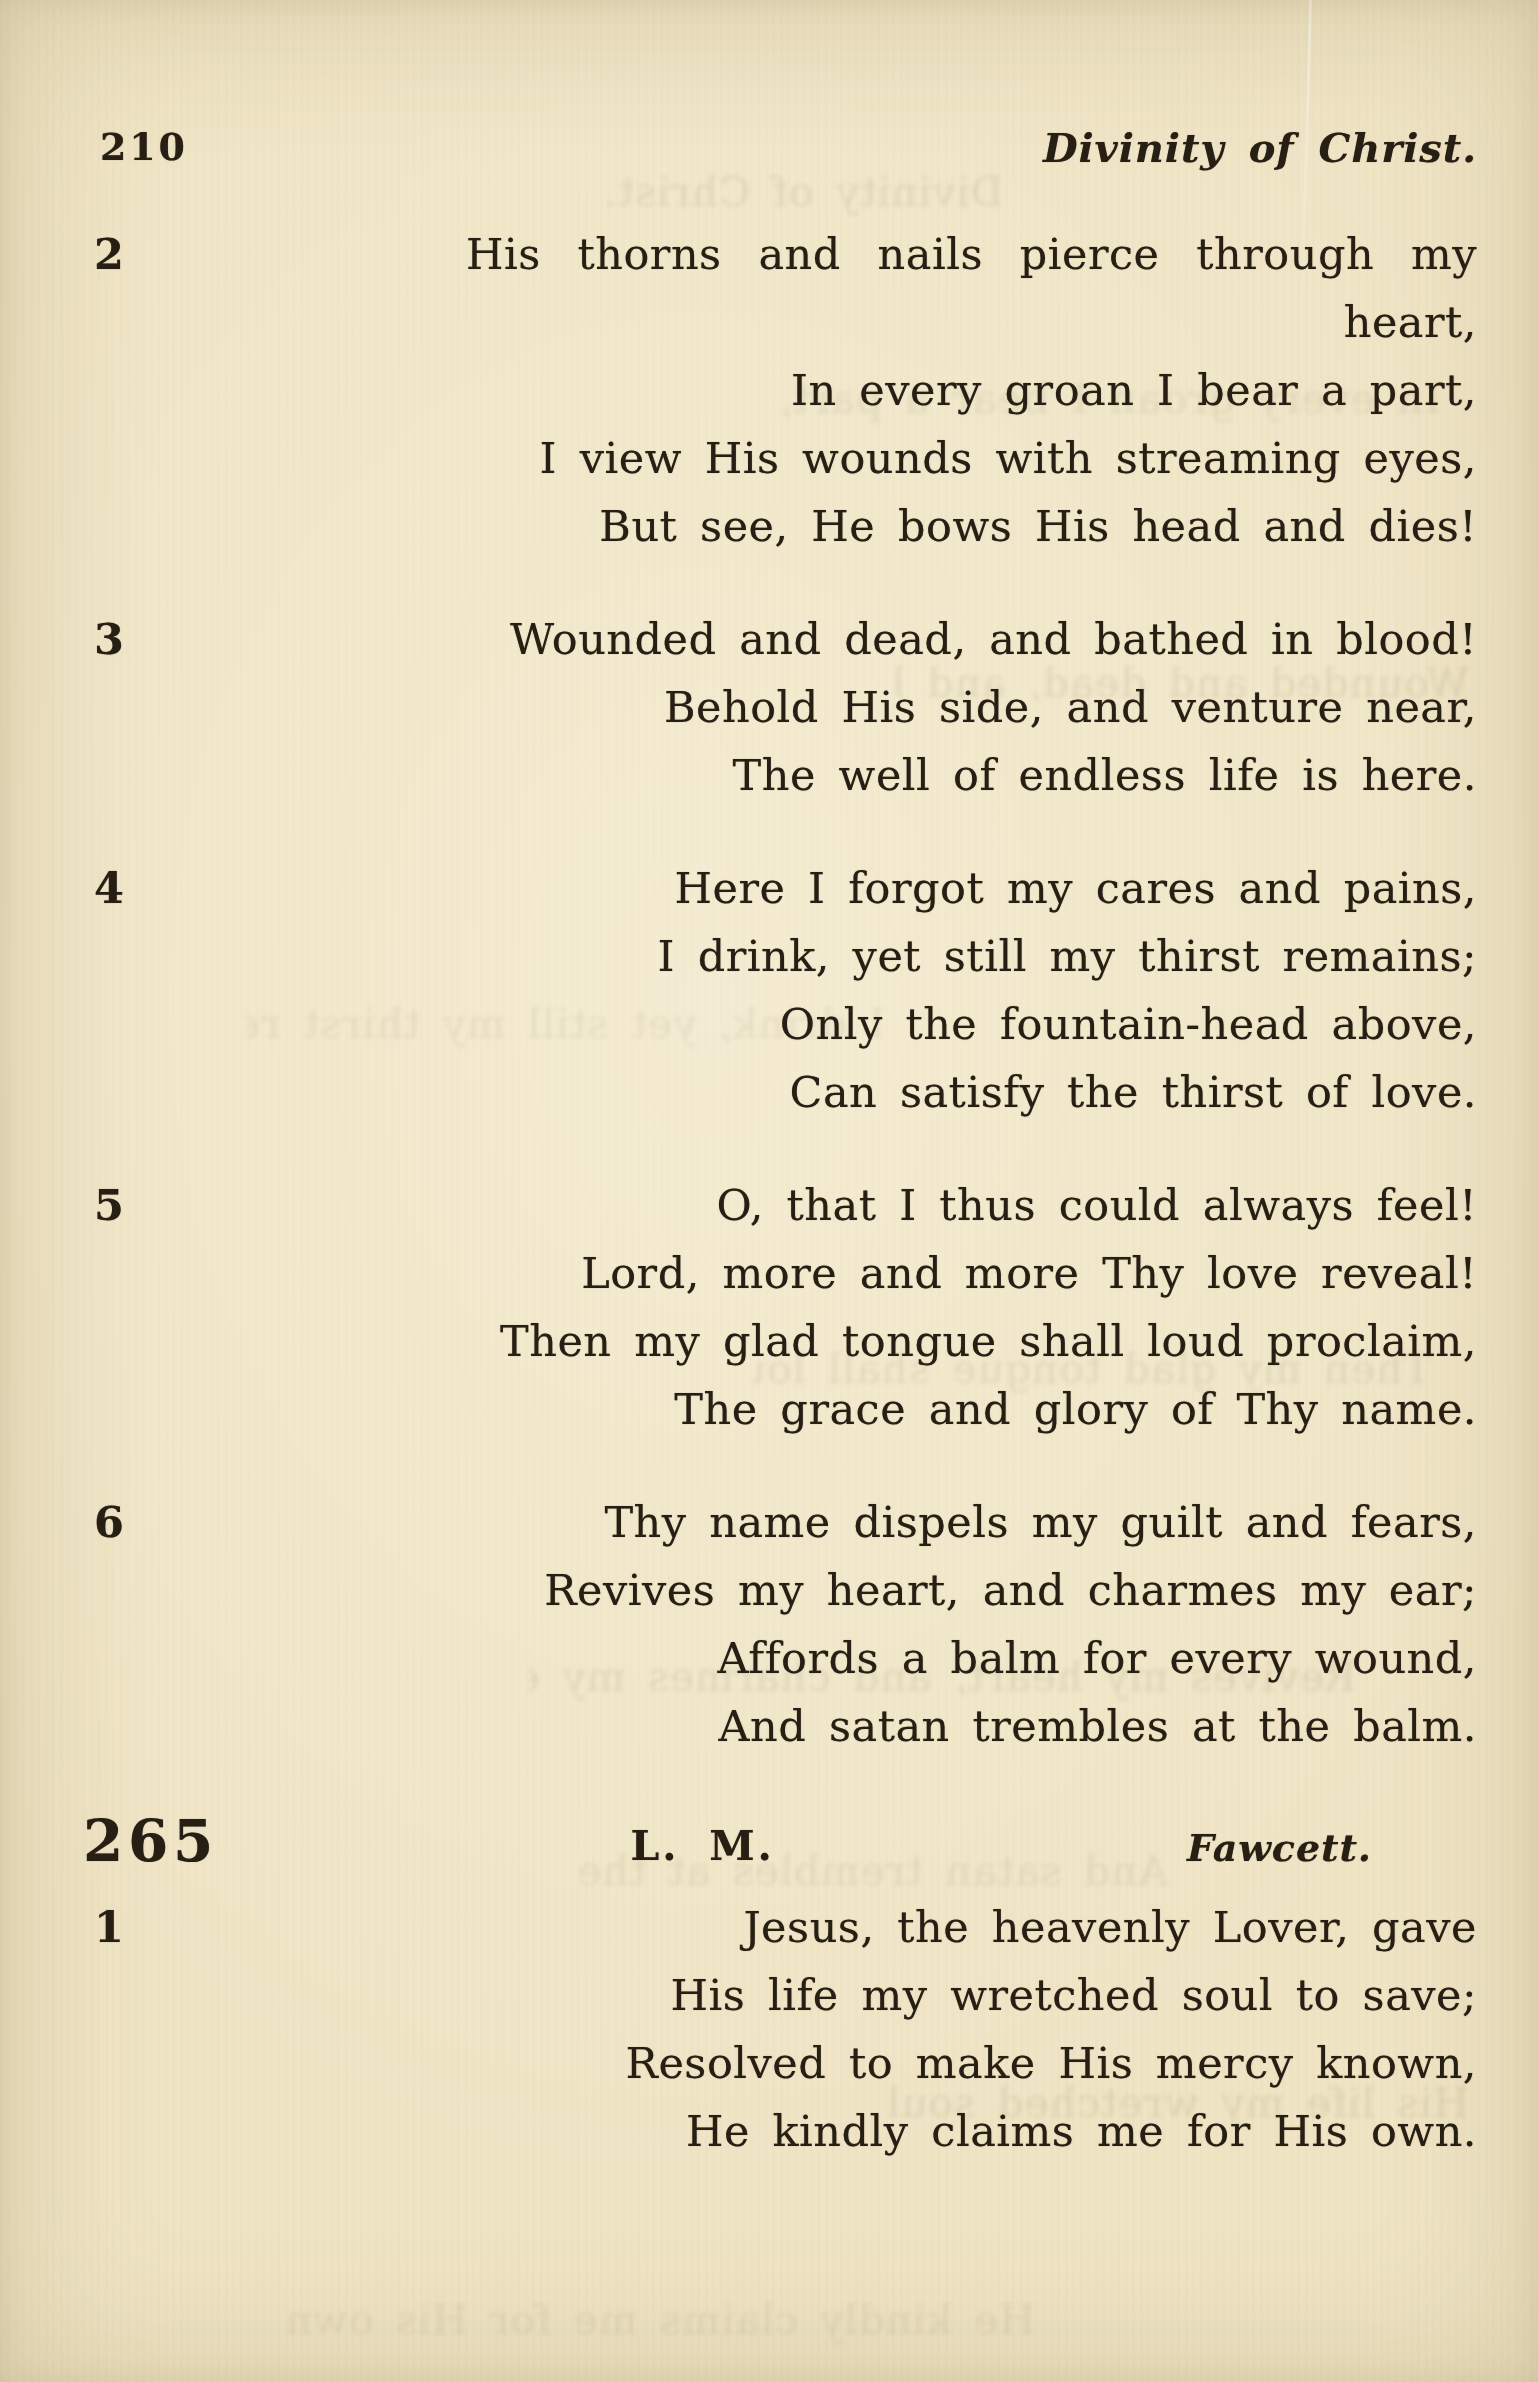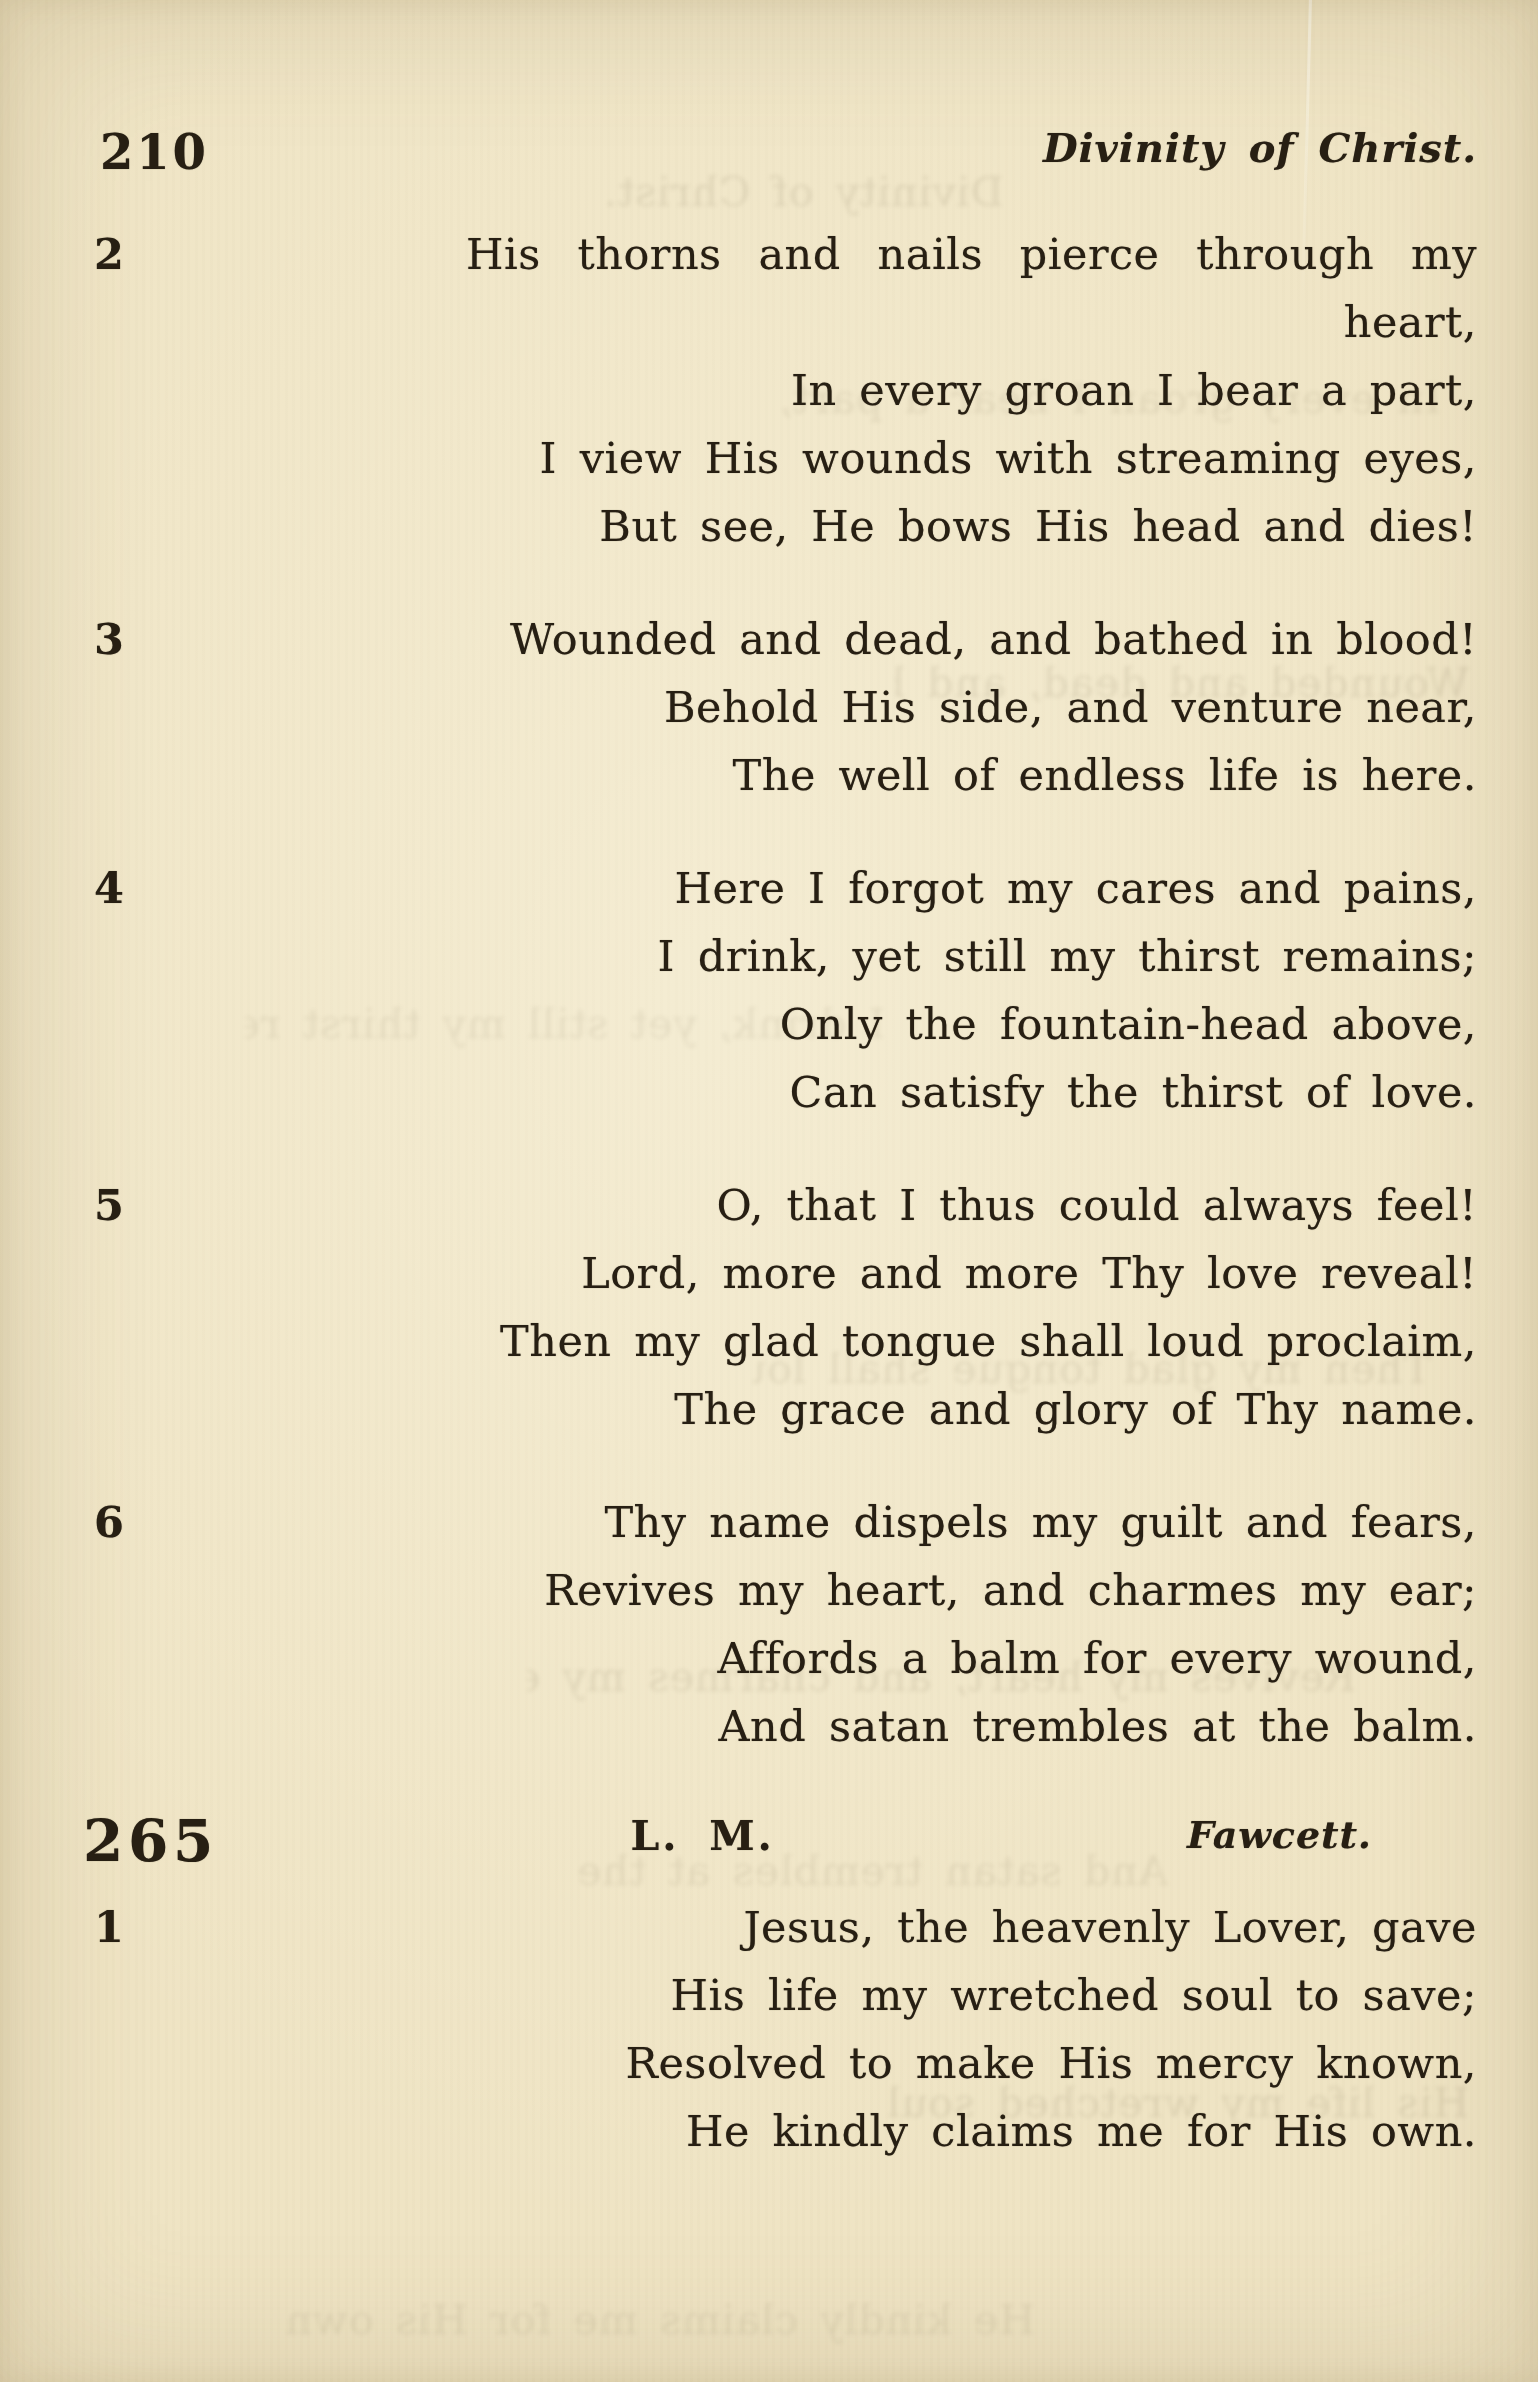--- a/index.html
+++ b/index.html
@@ -24,38 +24,38 @@
     transform:rotate(1.5deg);pointer-events:none;
   }
   .content{
     position:absolute;left:83px;top:124px;right:62px;z-index:2;
     text-shadow:0 0 0.9px rgba(39,31,19,.55);
   }
   
   .page-header{position:relative;height:55px;}
   .page-num{
     position:absolute;left:17px;top:3.8px;
-    font-size:48px;font-weight:bold;letter-spacing:2.8px;line-height:1;
+    font-size:38px;font-weight:bold;letter-spacing:2.8px;line-height:1;
   }
   .page-title{
     display:block;text-align:right;
     font-size:40px;font-style:italic;font-weight:bold;
     letter-spacing:0.9px;word-spacing:9.4px;line-height:1.2;
   }
   
   .verses{margin-top:41px;}
   .verse{display:flex;margin-bottom:45px;font-size:43px;line-height:68px;}
   .verse-num{flex:0 0 41px;text-align:right;margin-right:19px;font-weight:bold;}
   .verse-lines{flex:1;min-width:0;}
   .verse-line{white-space:nowrap;letter-spacing:0.5px;word-spacing:8.5px;text-align:right;}
   .verse-line.justified{word-spacing:22.6px;}
   .verse-line.wrap-indent{padding-left:111px;}
   
   .hymn-heading{
-    display:flex;align-items:flex-start;
+    display:flex;align-items:flex-end;
     margin-top:52px;margin-bottom:22.6px;padding-right:105px;
   }
   .hymn-number{font-size:58px;font-weight:bold;letter-spacing:4.7px;line-height:1;}
   .hymn-meter{flex:1;text-align:center;font-size:41px;font-weight:bold;letter-spacing:2.8px;word-spacing:13px;}
   .hymn-author{font-size:38px;font-style:italic;font-weight:bold;letter-spacing:0.9px;}
   
   .ghost-layer{position:absolute;inset:0;z-index:1;pointer-events:none;}
   .ghost{
     position:absolute;font-size:41px;white-space:nowrap;overflow:hidden;
     transform:scaleX(-1);filter:blur(2.3px);

